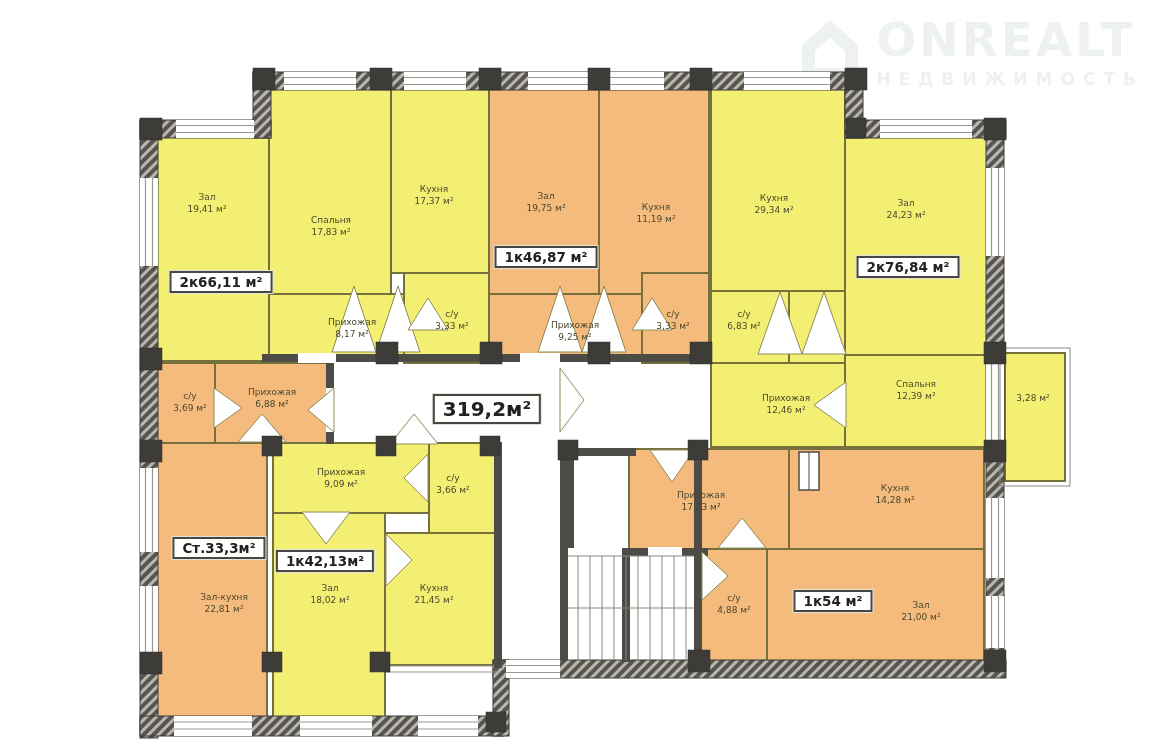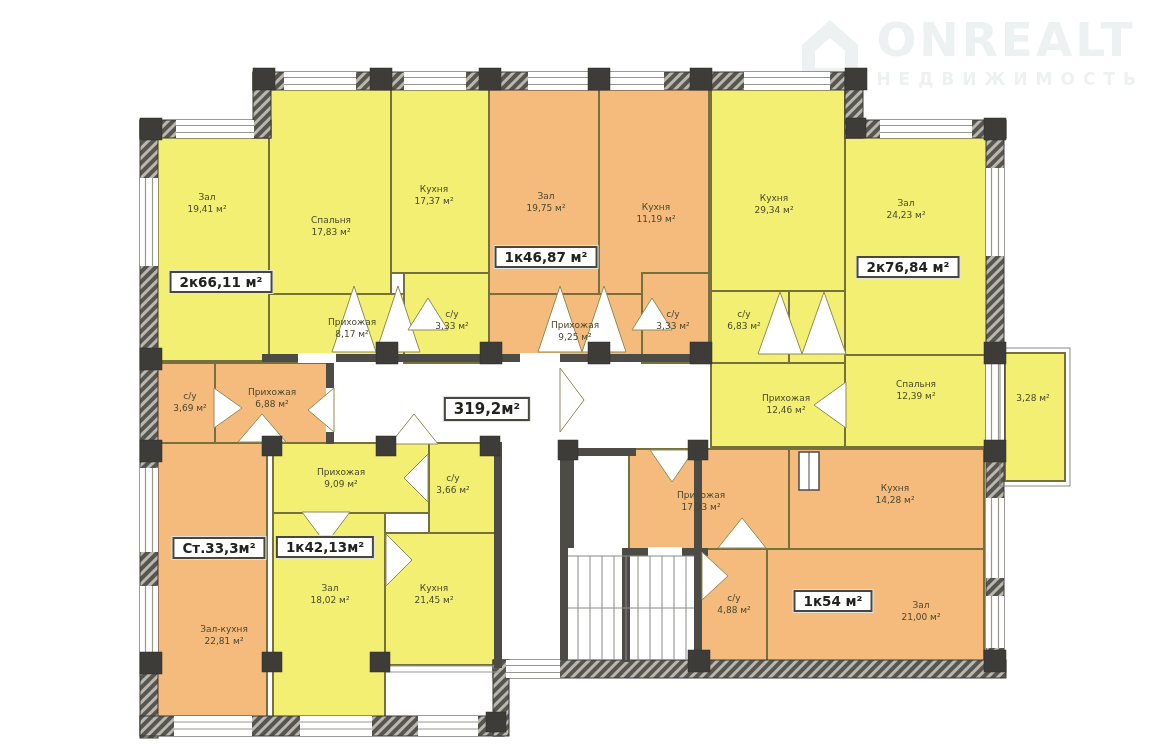--- a/index.html
+++ b/index.html
@@ -14,21 +14,21 @@
   .room{position:absolute;box-sizing:border-box;border:2px solid #76713c;z-index:10;}
   .yellow{background:#f3ef72;}
   .orange{background:#f5bb7d;}
   .plan-svg{position:absolute;left:0;top:0;z-index:20;pointer-events:none;}
   
   .lbl{position:absolute;transform:translate(-50%,-50%);font-size:9px;color:#49492f;
        text-align:center;line-height:1.35;white-space:nowrap;z-index:30;}
   .badge{position:absolute;transform:translate(-50%,-50%);background:#fff;border:2px solid #474740;
          padding:1px 8px;font-size:13.5px;font-weight:bold;color:#22221e;z-index:31;white-space:nowrap;
          box-shadow:0 0 0 1px #e2e2de;}
-  .badge.big{font-size:15px;}
+  .badge.big{font-size:20px;}
 </style>
 </head>
 <body>
 
 <div class="canvas">
 
   <div class="watermark">
     <svg width="64" height="64" viewBox="0 0 64 64">
       <path d="M32 4 L60 29 L60 60 L4 60 L4 29 Z" fill="#eef1f1"></path>
       <path d="M32 22 L47 35 L47 52 L17 52 L17 35 Z" fill="#ffffff"></path>
@@ -279,21 +279,21 @@
   <div class="badge" style="left:908px;top:267px">2к76,84 м²</div>
 
   <div class="lbl" style="left:190px;top:402px">
       <div>с/у</div>
       <div>3,69 м²</div>
     </div>
   <div class="lbl" style="left:272px;top:398px">
       <div>Прихожая</div>
       <div>6,88 м²</div>
     </div>
-  <div class="lbl" style="left:224px;top:635px">
+  <div class="lbl" style="left:224px;top:603px">
       <div>Зал-кухня</div>
       <div>22,81 м²</div>
     </div>
   <div class="badge" style="left:219px;top:548px">Ст.33,3м²</div>
 
   <div class="lbl" style="left:341px;top:478px">
       <div>Прихожая</div>
       <div>9,09 м²</div>
     </div>
   <div class="lbl" style="left:453px;top:484px">
@@ -301,21 +301,21 @@
       <div>3,66 м²</div>
     </div>
   <div class="lbl" style="left:330px;top:594px">
       <div>Зал</div>
       <div>18,02 м²</div>
     </div>
   <div class="lbl" style="left:434px;top:594px">
       <div>Кухня</div>
       <div>21,45 м²</div>
     </div>
-  <div class="badge" style="left:325px;top:547px">1к42,13м²</div>
+  <div class="badge" style="left:325px;top:561px">1к42,13м²</div>
 
   <div class="lbl" style="left:701px;top:501px">
       <div>Прихожая</div>
       <div>17,33 м²</div>
     </div>
   <div class="lbl" style="left:895px;top:494px">
       <div>Кухня</div>
       <div>14,28 м²</div>
     </div>
   <div class="lbl" style="left:734px;top:604px">

